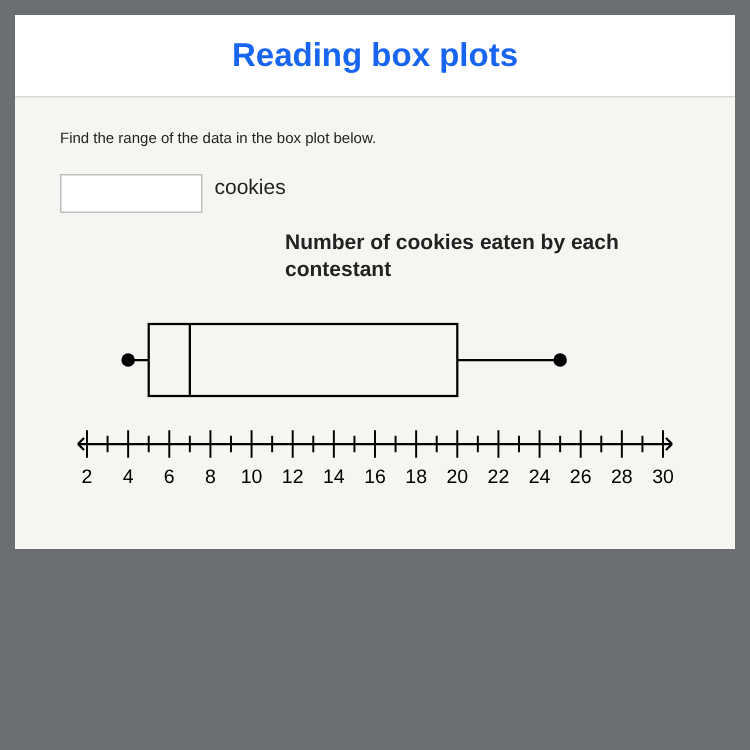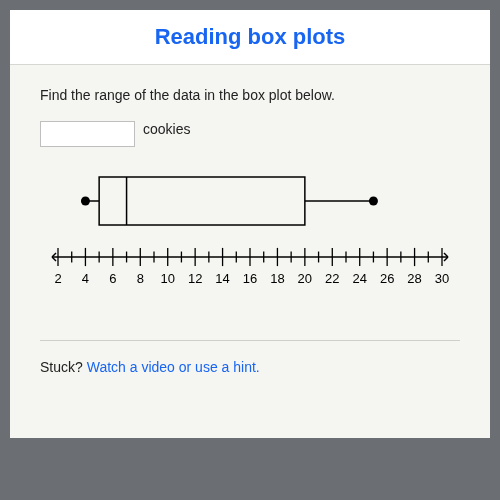--- a/index.html
+++ b/index.html
@@ -7,40 +7,40 @@
       font-family: -apple-system, BlinkMacSystemFont, "Segoe UI", Arial, sans-serif;
       background: #6b6e72;
       width: 500px;
       height: 500px;
       overflow: hidden;
       position: relative;
     }
     .page {
       background: #f5f5f1;
       width: 480px;
-      height: 428px;
+      height: 356px;
       margin: 10px;
       position: relative;
     }
     .header {
       background: #ffffff;
       padding: 14px 0;
       text-align: center;
       border-bottom: 1px solid #d6d6d2;
     }
     .header h1 {
       color: #1865f2;
       font-size: 22px;
       font-weight: 700;
     }
     .content {
       padding: 22px 30px 0 30px;
     }
     .prompt {
-      font-size: 14px;
+      font-size: 10px;
       color: #222;
       margin-bottom: 18px;
       font-weight: 500;
     }
     .answer-row {
       display: flex;
       gap: 8px;
       margin-bottom: 10px;
     }
     .answer-input {
@@ -93,20 +93,21 @@
 
   <div class="content">
 
     <p class="prompt">Find the range of the data in the box plot below.</p>
 
     <div class="answer-row">
       <input class="answer-input" type="text" value="" style="">
       <span class="unit-label">cookies</span>
     </div>
 
+    <div class="chart-title">Number of cookies eaten by each contestant</div>
 
     <div class="chart-wrap">
       <svg id="chart-svg" width="420" height="155">
           <line x1="45.42857142857143" y1="44" x2="59.14285714285714" y2="44" stroke="#000" stroke-width="1.5"></line>
           <line x1="264.8571428571429" y1="44" x2="333.42857142857144" y2="44" stroke="#000" stroke-width="1.5"></line>
           <circle cx="45.42857142857143" cy="44" r="4.5" fill="#000"></circle>
           <circle cx="333.42857142857144" cy="44" r="4.5" fill="#000"></circle>
           <rect x="59.14285714285714" y="20" width="205.71428571428575" height="48" fill="#f5f5f1" stroke="#000" stroke-width="1.5"></rect>
           <line x1="86.57142857142857" y1="20" x2="86.57142857142857" y2="68" stroke="#000" stroke-width="1.5"></line>
           <line x1="12" y1="100" x2="408" y2="100" stroke="#000" stroke-width="1.5"></line>
@@ -154,21 +155,15 @@
           <text x="237.42857142857142" y="126" text-anchor="middle" font-size="13" fill="#000" font-family="Arial">18</text>
           <text x="264.8571428571429" y="126" text-anchor="middle" font-size="13" fill="#000" font-family="Arial">20</text>
           <text x="292.2857142857143" y="126" text-anchor="middle" font-size="13" fill="#000" font-family="Arial">22</text>
           <text x="319.7142857142857" y="126" text-anchor="middle" font-size="13" fill="#000" font-family="Arial">24</text>
           <text x="347.1428571428571" y="126" text-anchor="middle" font-size="13" fill="#000" font-family="Arial">26</text>
           <text x="374.57142857142856" y="126" text-anchor="middle" font-size="13" fill="#000" font-family="Arial">28</text>
           <text x="402" y="126" text-anchor="middle" font-size="13" fill="#000" font-family="Arial">30</text>
         </svg>
     </div>
 
-    <div class="divider">
-      <p class="stuck">
-        <span>Stuck?</span>
-        <span class="stuck-link">Watch a video or use a hint.</span>
-      </p>
-    </div>
 
   </div>
 </div>
 
 </body></html>

